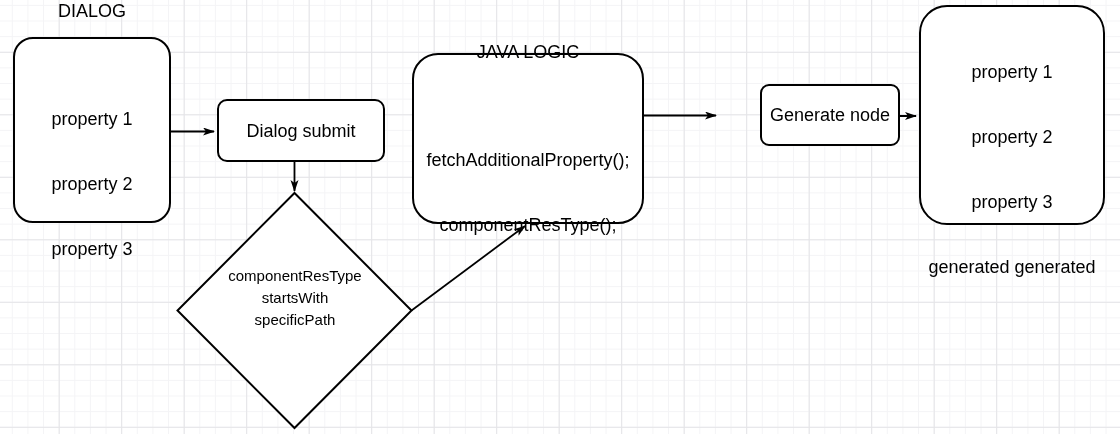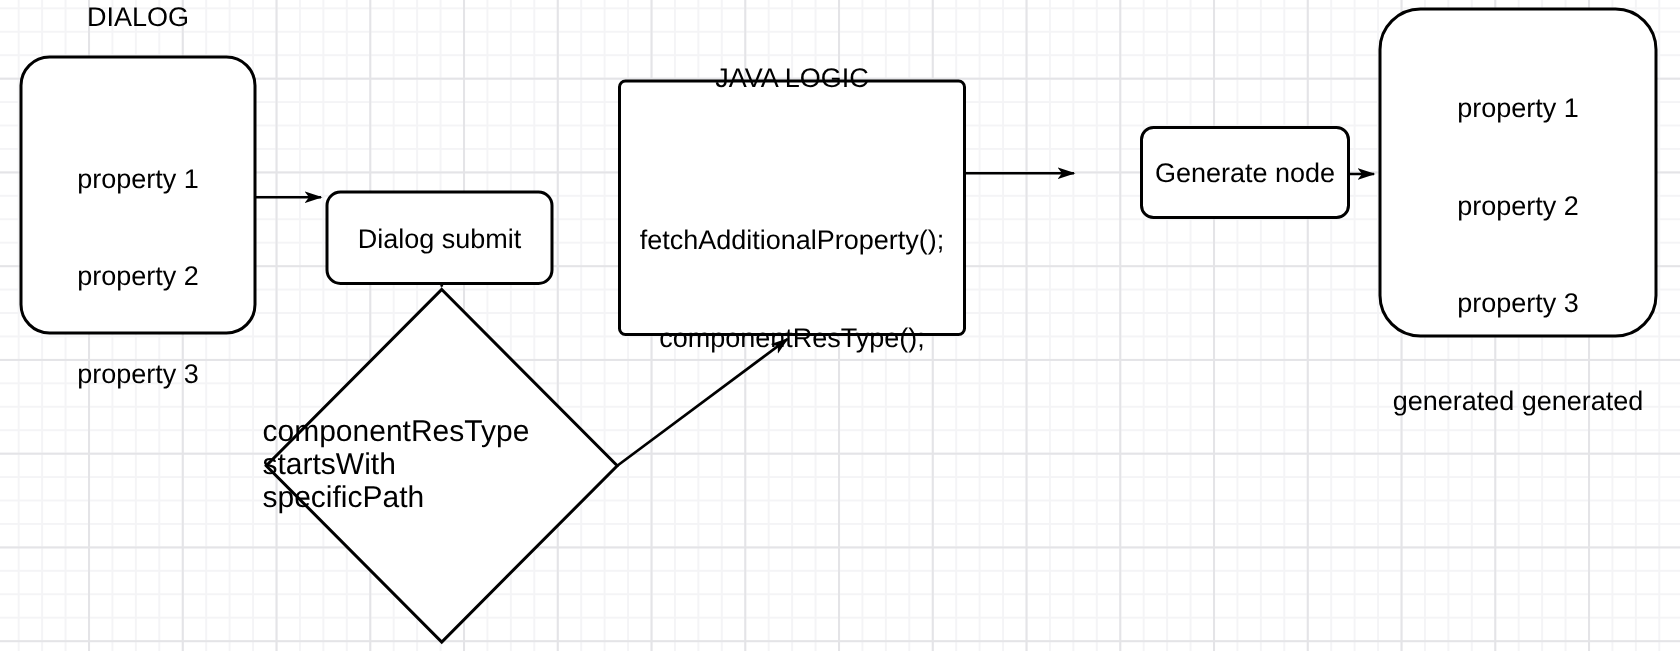--- a/index.html
+++ b/index.html
@@ -52,32 +52,32 @@
     text-align: center;
     font-size: 18px;
     line-height: 22px;
     white-space: nowrap;
     gap: 43px;
   }
   .shape .line { display: block; }
   .spacer { height: 22px; }
 
   #dialog         { left: 13px;  top: 37px;  width: 158px; height: 186px; border-radius: 20px; }
-  #dialog-submit  { left: 217px; top: 99px;  width: 152px; height: 63px;  border-radius: 10px; margin-top: 28px; }
-  #java-logic     { left: 412px; top: 53px;  width: 232px; height: 171px; border-radius: 5px; }
+  #dialog-submit  { left: 217px; top: 99px;  width: 168px; height: 63px;  border-radius: 10px; }
+  #java-logic     { left: 412px; top: 53px;  width: 232px; height: 171px; border-radius: 26px; }
   #generate-node  { left: 718px; top: 84px;  width: 140px; height: 62px;  border-radius: 9px; margin-left: 42px;  }
   #node           { left: 919px; top: 5px;   width: 186px; height: 220px; border-radius: 28px; }
 
   .diamond-label {
     position: absolute;
     left: 175px;
-    top: 277px;
+    top: 265px;
     width: 240px;
-    text-align: left;
-    font-size: 20px;
+    text-align: center;
+    font-size: 15px;
     line-height: 22px;
     white-space: nowrap;
   }
 </style>
 </head>
 <body>
 
 <div class="canvas">
 
   <svg class="edges-layer" viewBox="0 0 1120 434" xmlns="http://www.w3.org/2000/svg">

